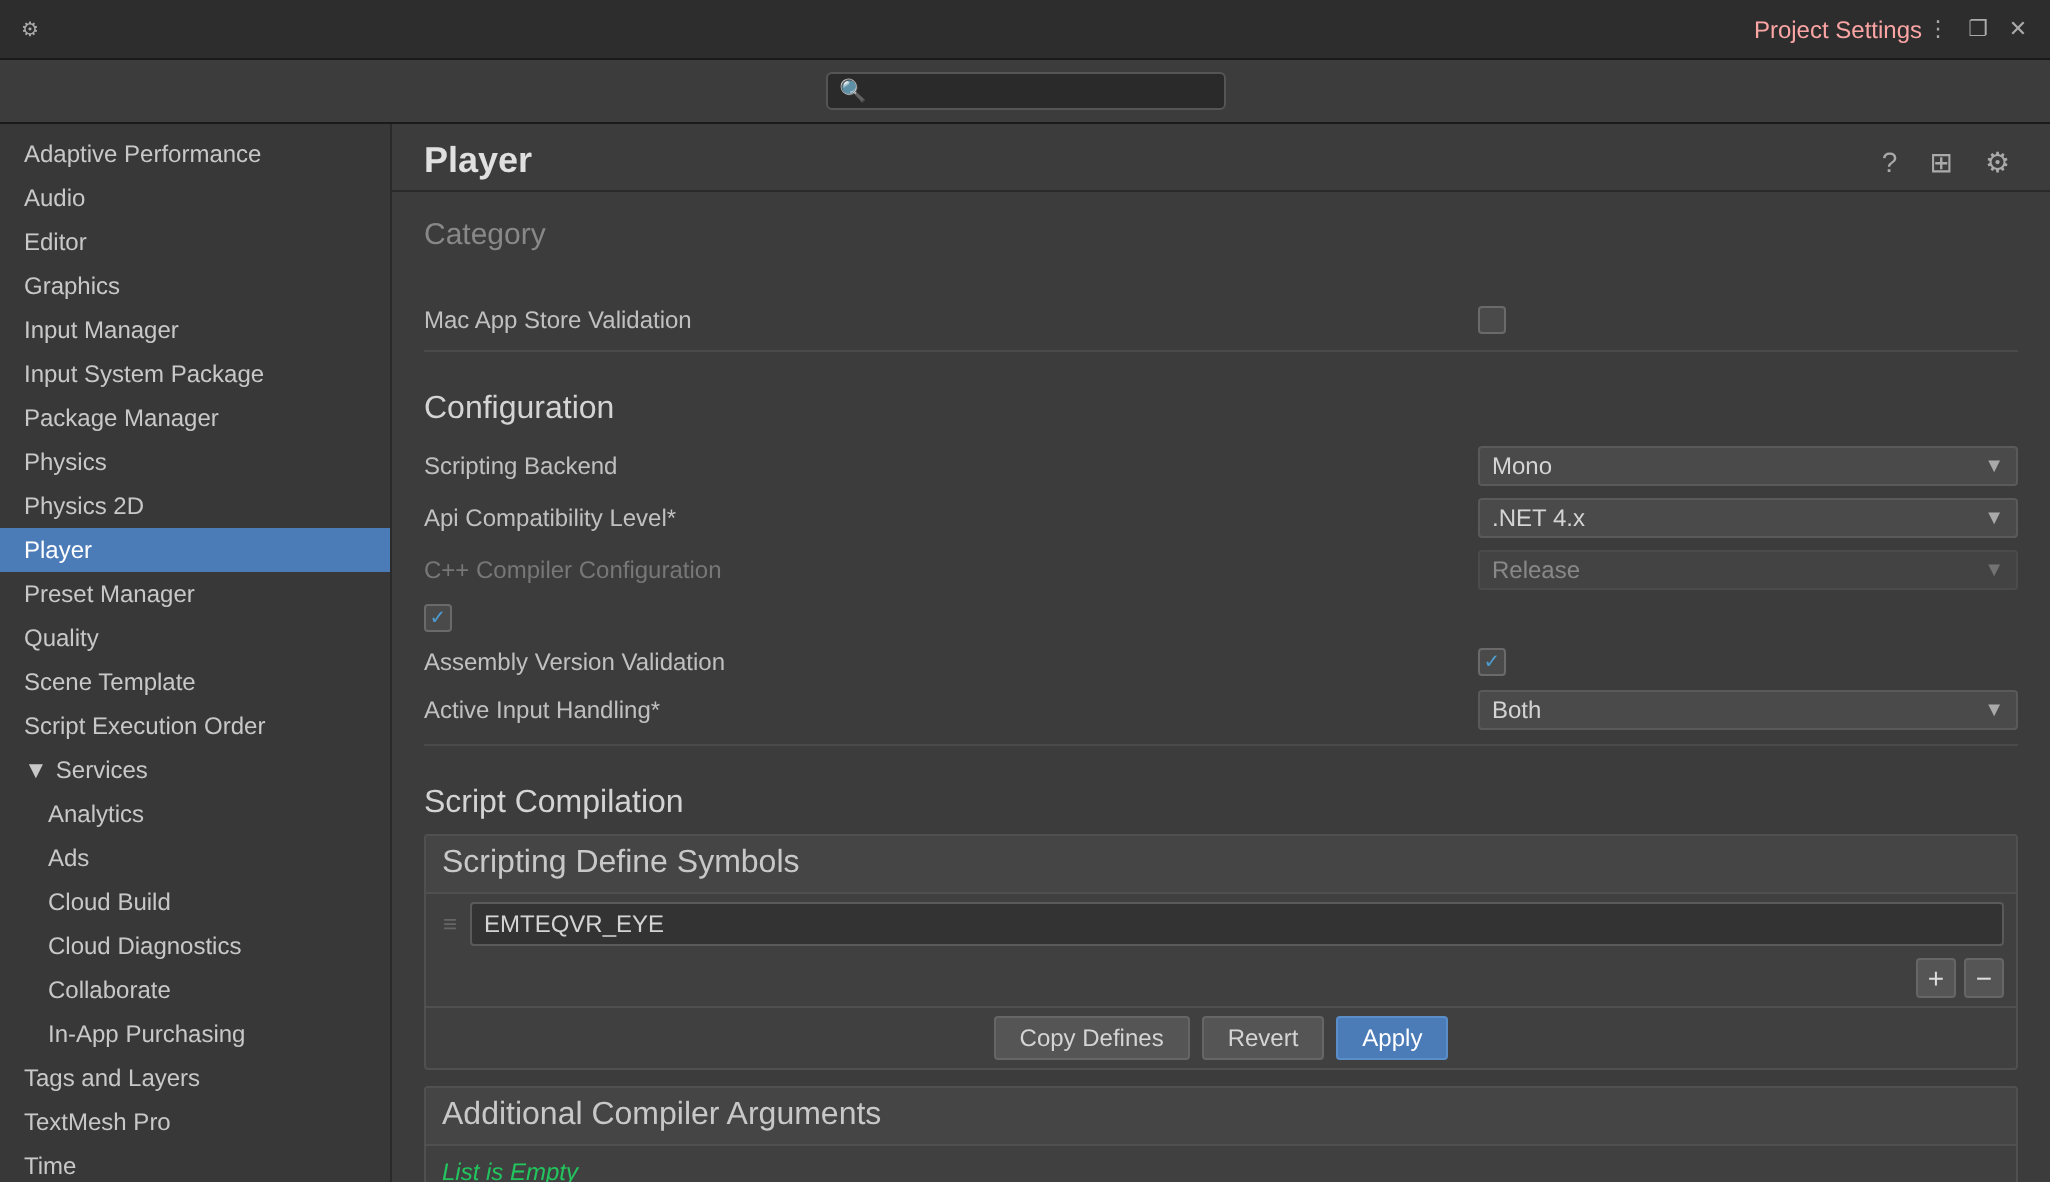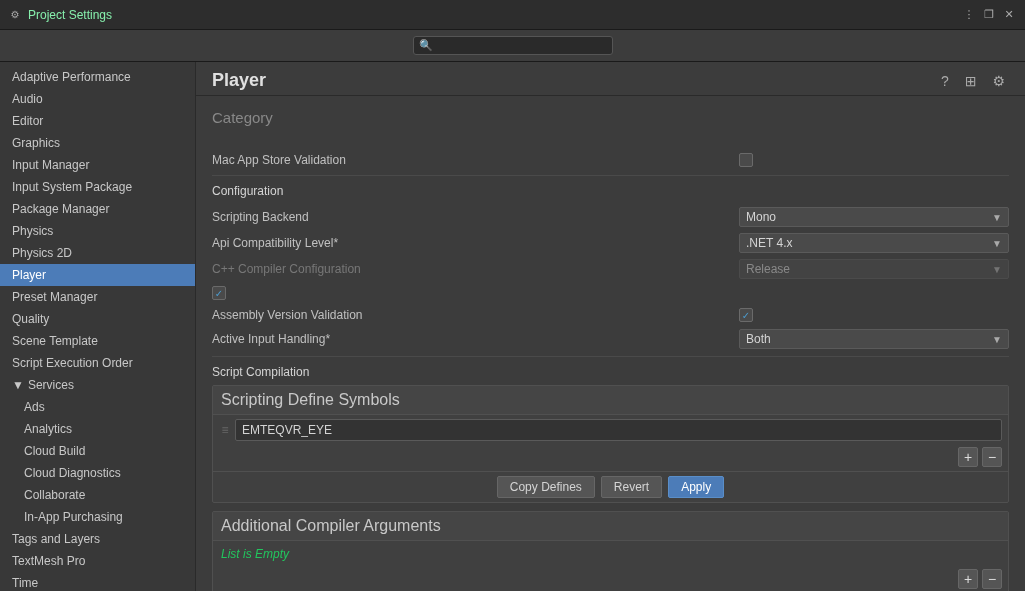--- a/index.html
+++ b/index.html
@@ -29,23 +29,24 @@
       width: 14px;
       height: 14px;
       margin-right: 6px;
       display: flex;
       align-items: center;
       justify-content: center;
       color: #aaa;
       font-size: 10px;
     }
     .title-bar-title {
-      color: #86efac;
-      font-size: 12px;
-      flex: 1;
+      color: #fca5a5;
+      font-size: 12px;
+      flex: 1;
+      text-align: right;
     }
     .title-bar-controls {
       display: flex;
       gap: 4px;
       align-items: center;
     }
     .title-bar-btn {
       width: 16px;
       height: 16px;
       display: flex;
@@ -169,24 +170,24 @@
       overflow-y: auto;
       padding: 8px 16px;
       background: #3c3c3c;
     }
     .content-scroll::-webkit-scrollbar { width: 8px; }
     .content-scroll::-webkit-scrollbar-track { background: #3c3c3c; }
     .content-scroll::-webkit-scrollbar-thumb { background: #555; }
 
     
     .section-header {
-      font-size: 12px;
+      font-size: 16px;
       color: #d4d4d4;
       margin-bottom: 6px;
-      margin-top: 8px;
+      margin-top: 20px;
     }
 
     
     .form-row {
       display: flex;
       align-items: center;
       padding: 3px 0;
       min-height: 22px;
     }
     .form-label {
@@ -393,22 +394,22 @@
       <div class="sidebar-item">Input System Package</div>
       <div class="sidebar-item">Package Manager</div>
       <div class="sidebar-item">Physics</div>
       <div class="sidebar-item">Physics 2D</div>
       <div class="sidebar-item active">Player</div>
       <div class="sidebar-item">Preset Manager</div>
       <div class="sidebar-item">Quality</div>
       <div class="sidebar-item">Scene Template</div>
       <div class="sidebar-item">Script Execution Order</div>
       <div class="sidebar-item"><span style="margin-right:4px;">▼</span>Services</div>
+      <div class="sidebar-item sub">Analytics</div>
       <div class="sidebar-item sub">Ads</div>
-      <div class="sidebar-item sub">Analytics</div>
       <div class="sidebar-item sub">Cloud Build</div>
       <div class="sidebar-item sub">Cloud Diagnostics</div>
       <div class="sidebar-item sub">Collaborate</div>
       <div class="sidebar-item sub">In-App Purchasing</div>
       <div class="sidebar-item">Tags and Layers</div>
       <div class="sidebar-item">TextMesh Pro</div>
       <div class="sidebar-item">Time</div>
     </div>
 
   <div class="content">

